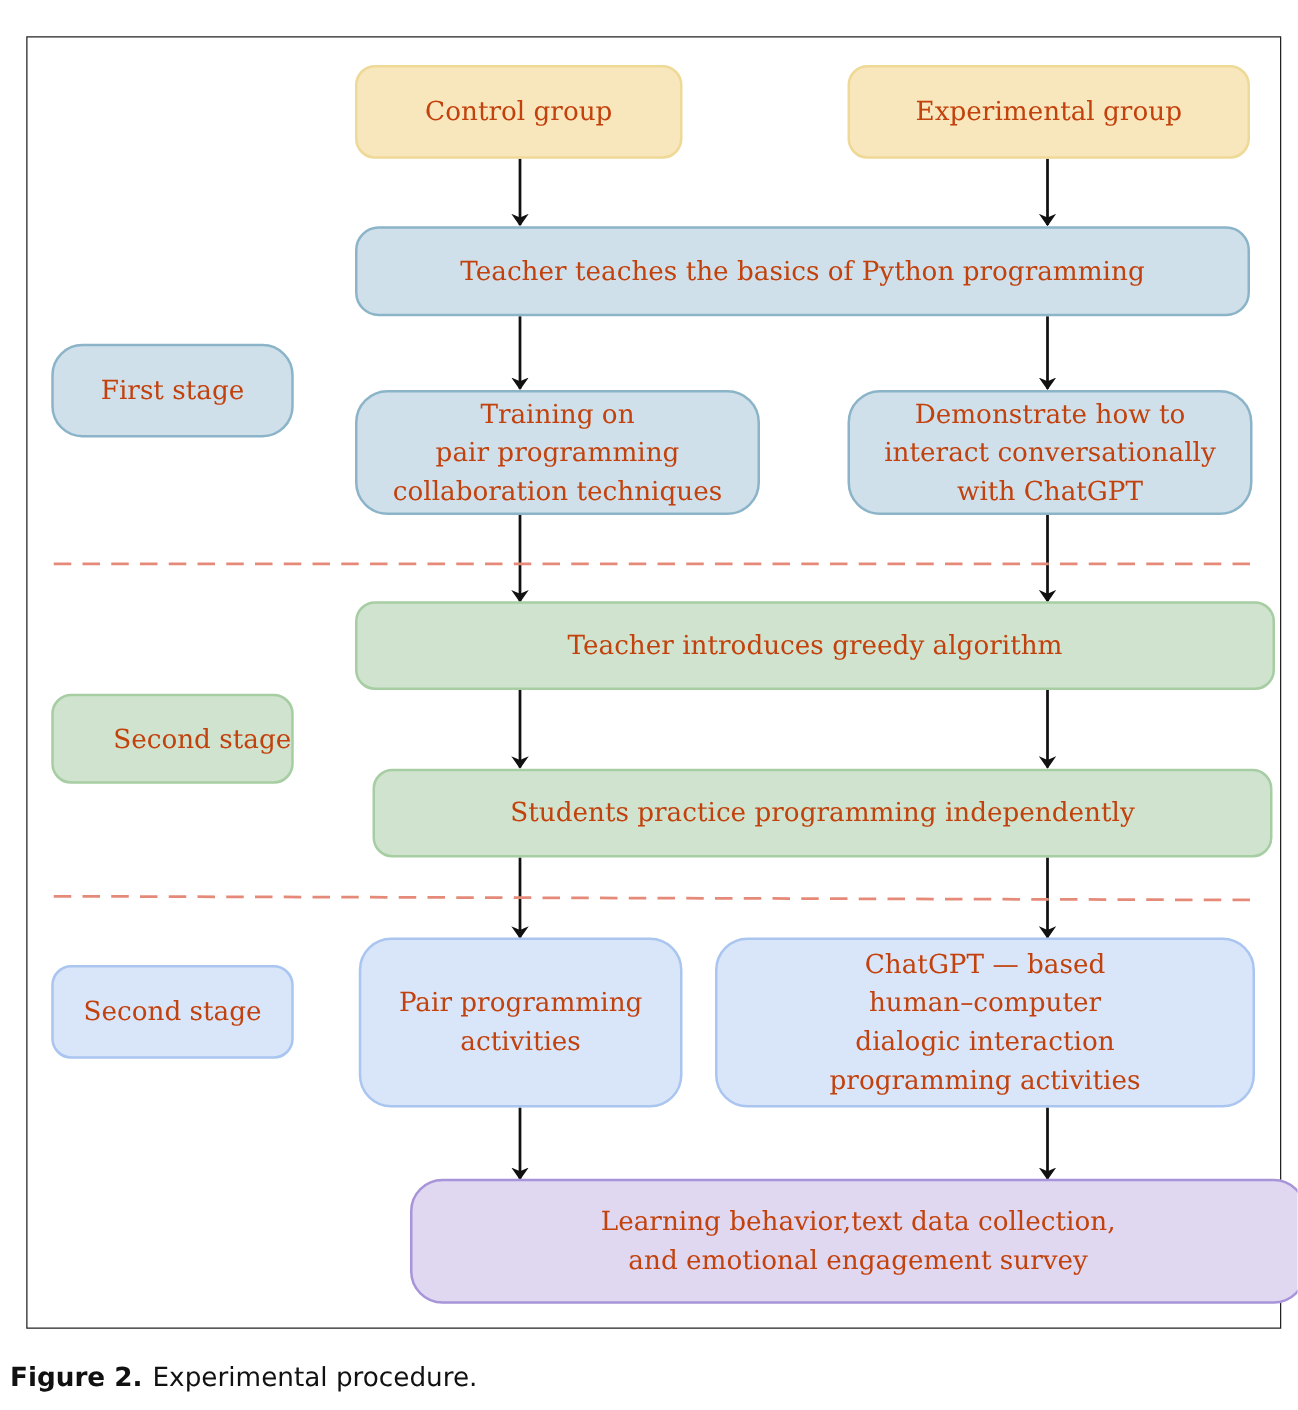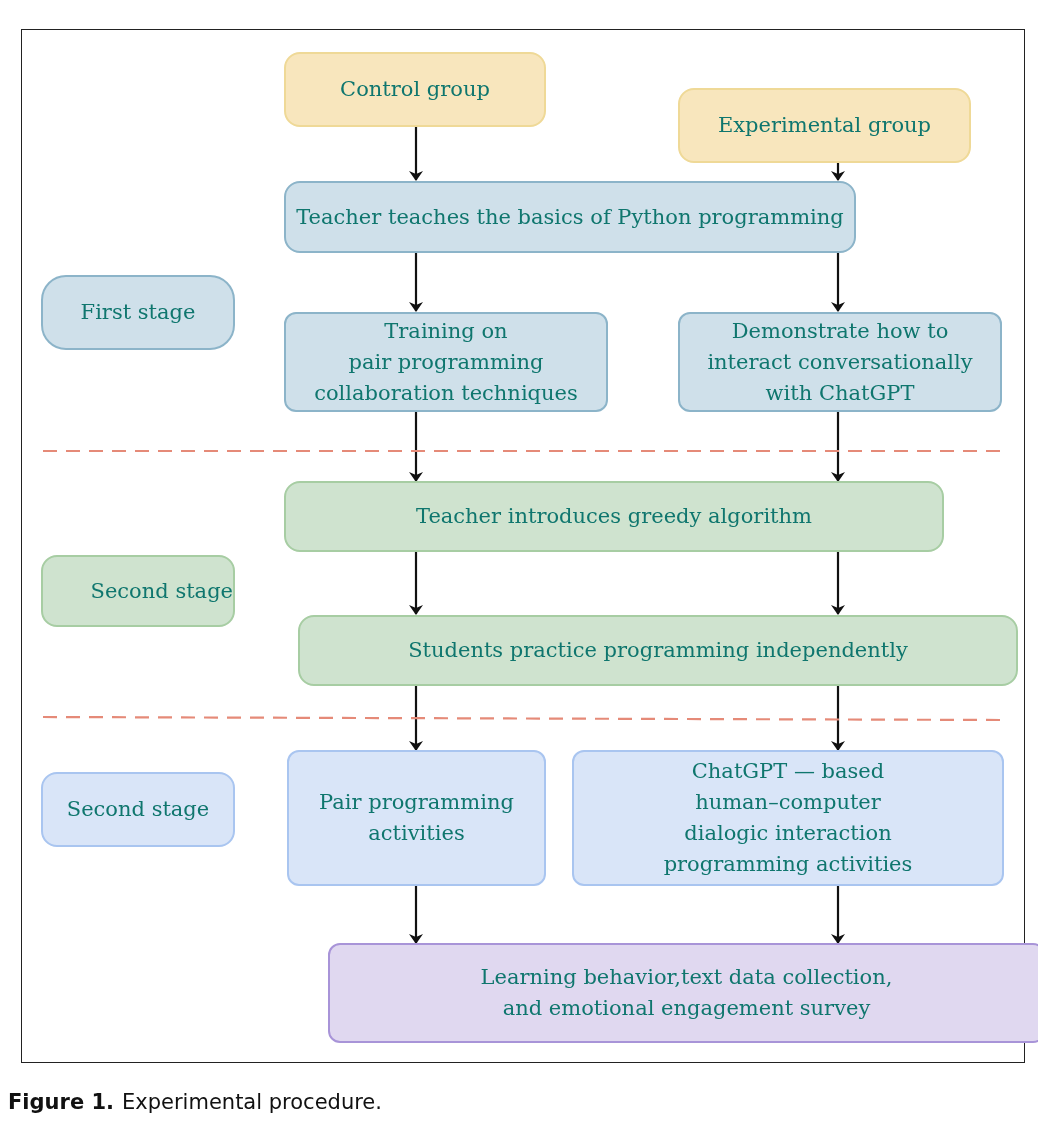--- a/index.html
+++ b/index.html
@@ -5,30 +5,30 @@
   html, body { margin: 0; padding: 0; background: #ffffff; }
   body { width: 1038px; height: 1128px; position: relative; overflow: hidden; }
   .frame {
     position: absolute; left: 21px; top: 29px; width: 1004px; height: 1034px;
     border: 1.5px solid #222; box-sizing: border-box; background: #fff;
   }
   .node {
     position: absolute; box-sizing: border-box;
     display: flex; align-items: center; justify-content: center; text-align: center;
     font-family: "DejaVu Serif", "Liberation Serif", serif;
-    font-size: 21px; line-height: 31px; color: #0f766e;
+    font-size: 21px; line-height: 31px; color: #c2410c;
     border-radius: 16px; border: 2px solid;
   }
   .node span { white-space: pre-line; display: block; }
   .yellow { background: #f8e6bd; border-color: #efd997; }
   .blue   { background: #cfe0ea; border-color: #8cb4c9; }
   .green  { background: #cfe3cf; border-color: #a7cda3; }
   .lblue  { background: #d9e5f8; border-color: #a9c5f0; }
   .purple { background: #e0d8f0; border-color: #a894d8; margin-left: 41px; }
-  .big-r { border-radius: 12px; }
+  .big-r { border-radius: 26px; }
   svg.overlay { position: absolute; left: 0; top: 0; }
   .caption {
     position: absolute; left: 8px; top: 1090px;
     font-family: "DejaVu Sans", "Liberation Sans", sans-serif; font-size: 21px; color: #111;
   }
   .caption b { font-weight: bold; margin-right: 8px; }
 </style>
 </head>
 <body>
 
@@ -56,45 +56,45 @@
   </g>
   <g stroke="#e58a78" stroke-width="2.2" stroke-dasharray="14,9" fill="none">
     <line x1="43" y1="451" x2="1003" y2="451"></line>
     <line x1="43" y1="717" x2="1003" y2="720"></line>
   </g>
 </svg>
 
 <div class="node yellow" style="left:284px;top:52px;width:262px;height:75px;">
   <span>Control group</span>
 </div>
-<div class="node yellow" style="left:678px;top:52px;width:293px;height:75px;margin-top:36px;">
+<div class="node yellow" style="left:678px;top:52px;width:322px;height:75px;">
   <span>Experimental group</span>
 </div>
 
 <div class="node blue" style="left:41px;top:275px;width:194px;height:75px;border-radius:25px;">
   <span>First stage</span>
 </div>
-<div class="node blue" style="left:284px;top:181px;width:572px;height:72px;">
+<div class="node blue" style="left:284px;top:181px;width:716px;height:72px;border-radius:19px;">
   <span>Teacher teaches the basics of Python programming</span>
 </div>
 <div class="node blue big-r" style="left:284px;top:312px;width:324px;height:100px;">
   <span>Training on
 pair programming
 collaboration techniques</span>
 </div>
 <div class="node blue big-r" style="left:678px;top:312px;width:324px;height:100px;">
   <span>Demonstrate how to
 interact conversationally
 with ChatGPT</span>
 </div>
 
 <div class="node green" style="left:41px;top:555px;width:194px;height:72px;justify-content:flex-end;">
   <span>Second stage</span>
 </div>
-<div class="node green" style="left:284px;top:481px;width:660px;height:71px;">
+<div class="node green" style="left:284px;top:481px;width:736px;height:71px;">
   <span>Teacher introduces greedy algorithm</span>
 </div>
 <div class="node green" style="left:298px;top:615px;width:720px;height:71px;">
   <span>Students practice programming independently</span>
 </div>
 
 <div class="node lblue" style="left:41px;top:772px;width:194px;height:75px;">
   <span>Second stage</span>
 </div>
 <div class="node lblue big-r" style="left:287px;top:750px;width:259px;height:136px;">
@@ -107,14 +107,14 @@
 dialogic interaction
 programming activities</span>
 </div>
 
 <div class="node purple big-r" style="left:287px;top:943px;width:717px;height:100px;">
   <span>Learning behavior,text data collection,
 and emotional engagement survey</span>
 </div>
 
 <div class="caption">
-  <b>Figure 1.</b><span>Experimental procedure.</span>
+  <b>Figure 2.</b><span>Experimental procedure.</span>
 </div>
 
 </body></html>

